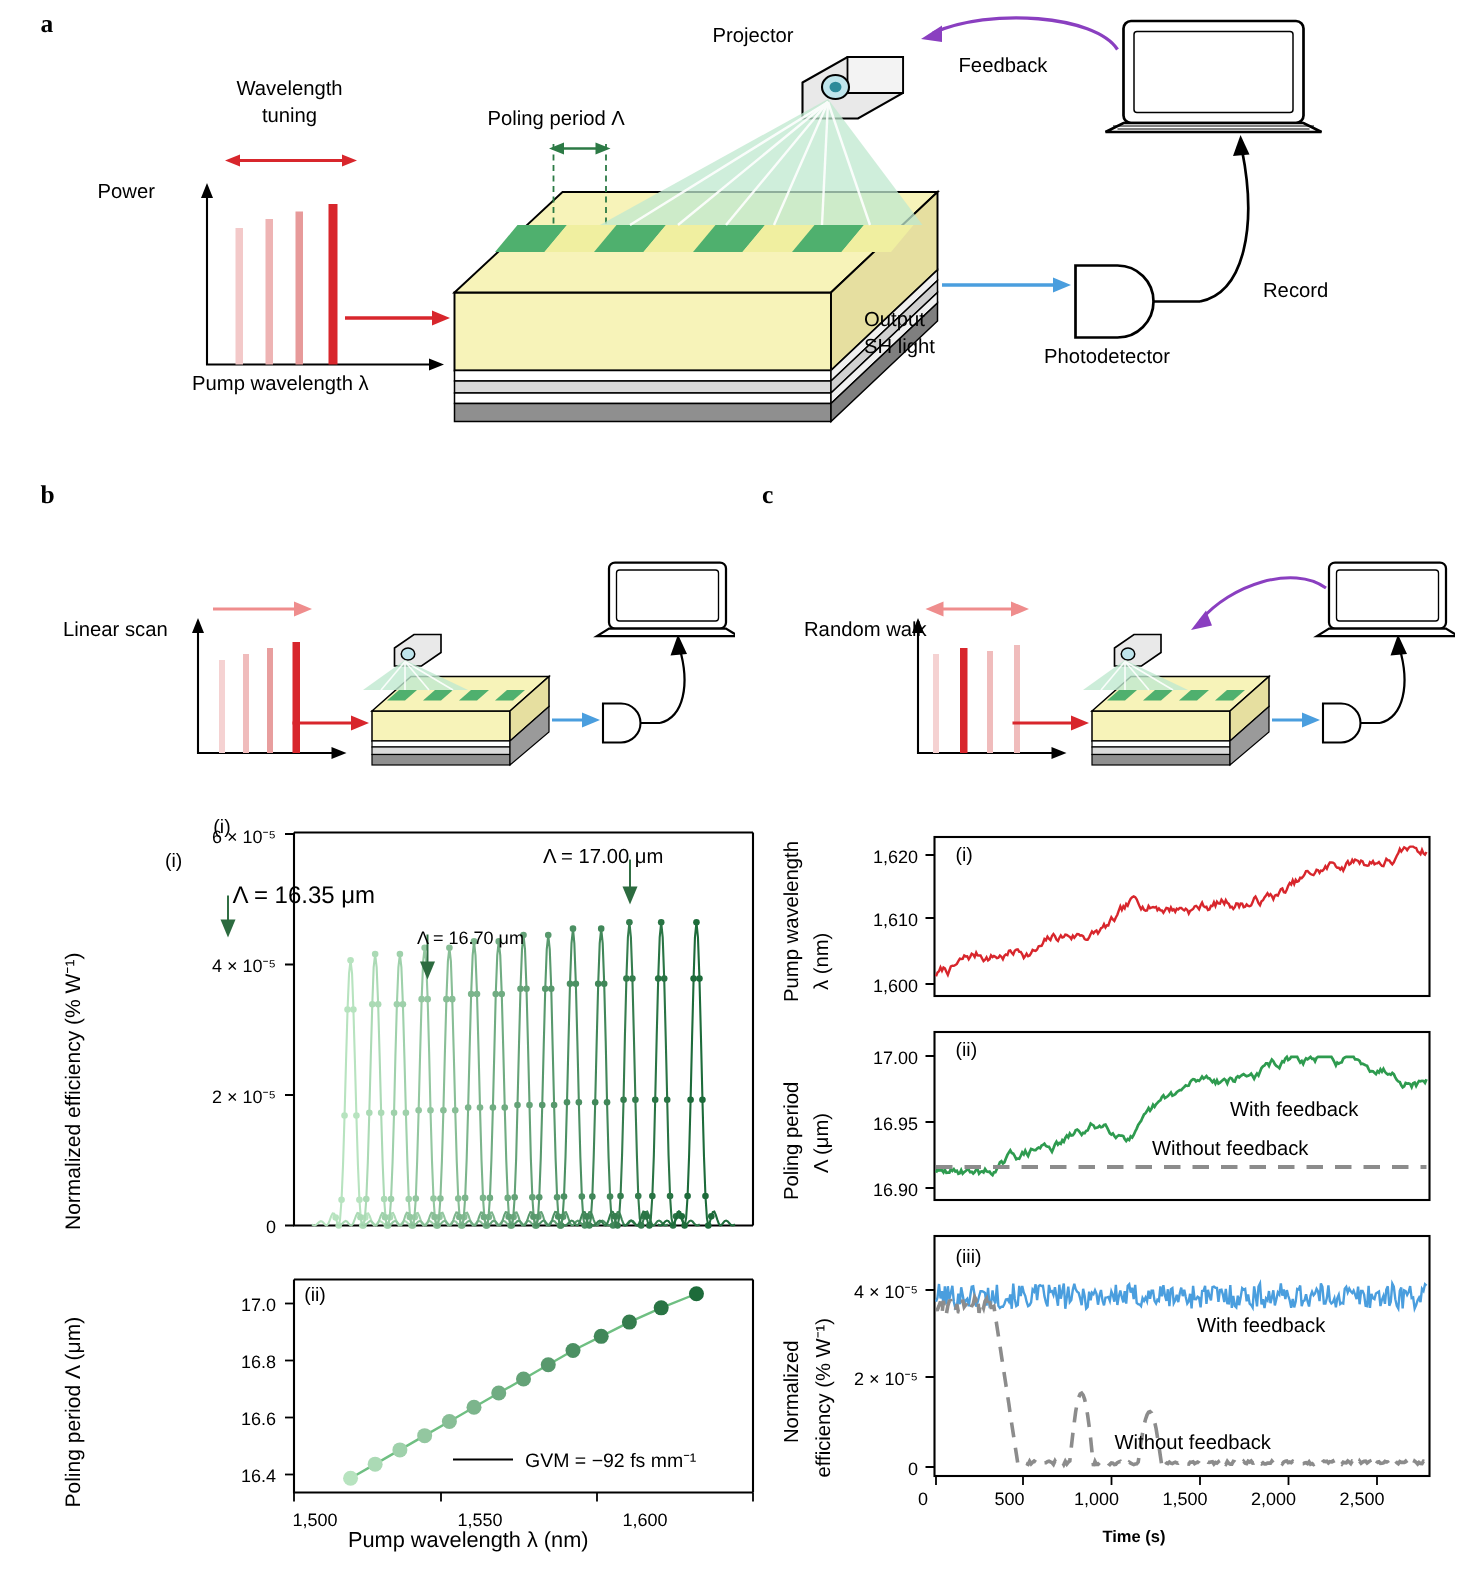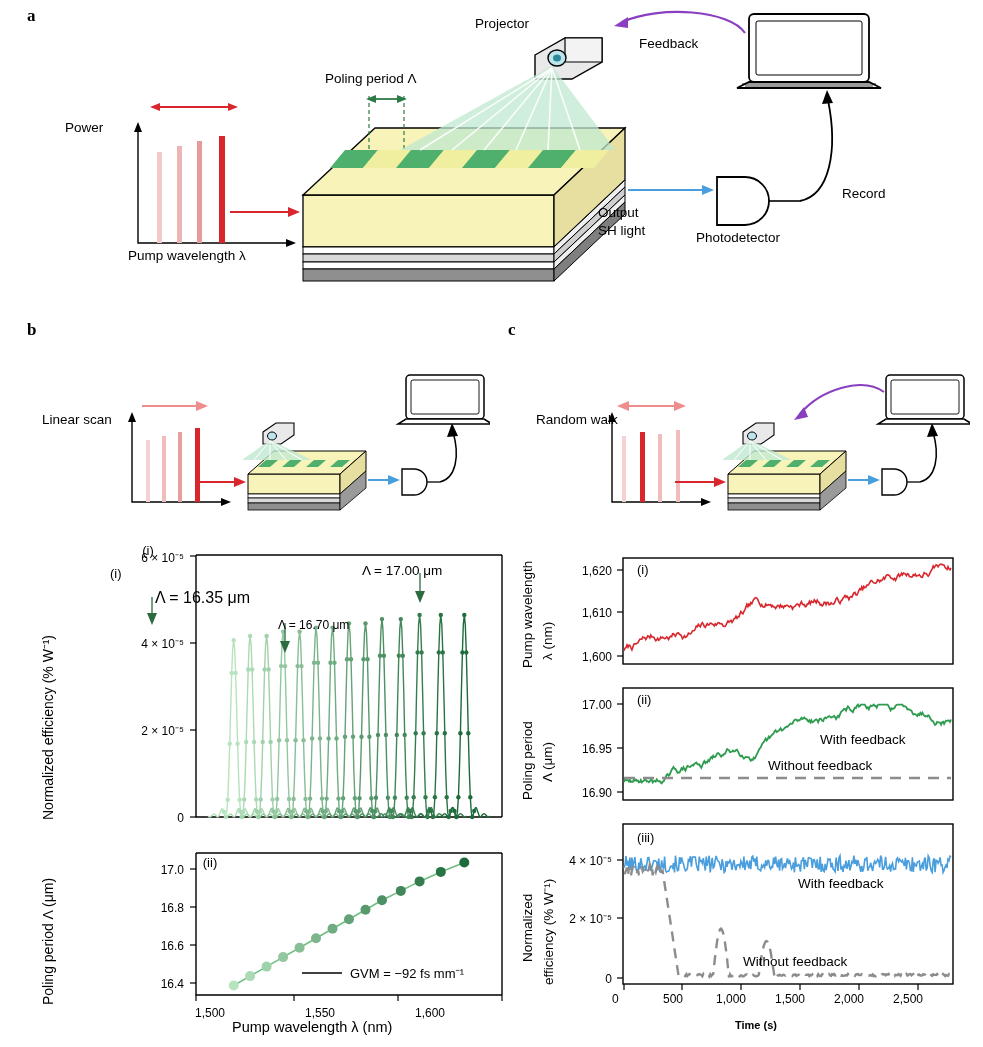--- a/index.html
+++ b/index.html
@@ -125,28 +125,31 @@
       <path d="M717,177 L745,177 A24,24 0 0 1 745,225 L717,225 Z" fill="#fff" stroke="#000" stroke-width="1.8"></path>
       <line x1="769" y1="201" x2="800" y2="201" stroke="#000" stroke-width="1.6"></line>
     </g>
 
     <g>
       <path d="M800,201 C830,195 838,150 828,100" fill="none" stroke="#000" stroke-width="1.8"></path>
       <polygon points="827,90 822,104 833,103" fill="#000"></polygon>
     </g>
   </svg>
 
+  <div class="lbl" style="left:133px;top:50px;width:120px;text-align:center;">
+    <span>Wavelength</span><br><span>tuning</span>
+  </div>
   <div class="lbl" style="left:65px;top:119px;">Power</div>
   <div class="lbl" style="left:128px;top:247px;">Pump wavelength λ</div>
   <div class="lbl" style="left:325px;top:70px;">Poling period Λ</div>
   <div class="lbl" style="left:475px;top:15px;">Projector</div>
   <div class="lbl" style="left:639px;top:35px;">Feedback</div>
   <div class="lbl" style="left:842px;top:185px;">Record</div>
   <div class="lbl" style="left:696px;top:229px;">Photodetector</div>
-  <div class="lbl" style="left:598px;top:204px;width:76px;">
+  <div class="lbl" style="left:576px;top:204px;width:76px;">
     <span>Output</span><br><span>SH light</span>
   </div>
 
   <div class="panel-letter" style="left:27px;top:320px;">b</div>
 
   <svg width="470" height="160" style="position:absolute;left:20px;top:370px;">
 
     <path class="axis" d="M112,48 L112,132 L205,132"></path>
     <polygon points="112,42 108,52 116,52" fill="#000"></polygon>
     <polygon points="211,132 201,128 201,136" fill="#000"></polygon>

